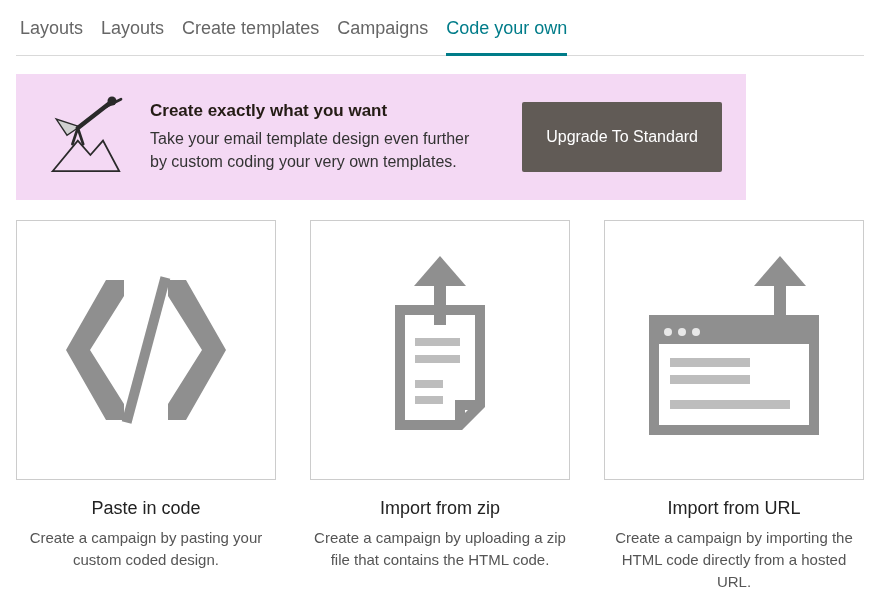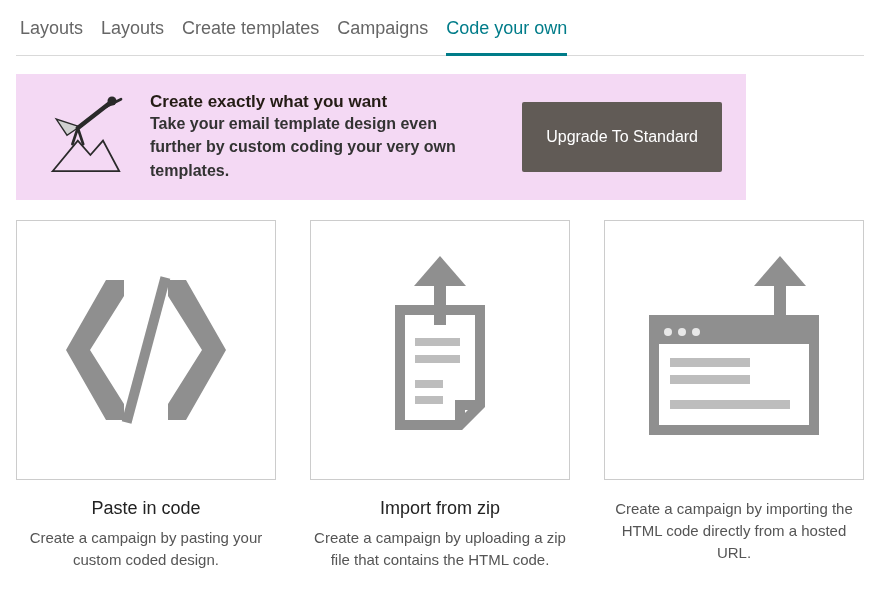--- a/index.html
+++ b/index.html
@@ -41,27 +41,27 @@
     }
     .banner-illustration {
       width: 90px;
       height: 90px;
       flex-shrink: 0;
     }
     .banner-text { flex: 1; }
     .banner-title {
       font-weight: 600;
       font-size: 17px;
+      margin-bottom: 6px;
     }
     .banner-desc {
       font-size: 16px;
       color: #333;
       line-height: 1.45;
       max-width: 340px;
-      font-weight: bold;
     }
     .upgrade-btn {
       background: #615b56;
       color: #fff;
       border: none;
       padding: 26px 24px;
       font-size: 16px;
       cursor: pointer;
       border-radius: 2px;
     }
@@ -173,16 +173,17 @@
         <circle cx="48" cy="82" r="4" fill="#e8e8e8"></circle>
         <circle cx="62" cy="82" r="4" fill="#e8e8e8"></circle>
         <rect x="36" y="108" width="80" height="9" fill="#bdbdbd"></rect>
         <rect x="36" y="125" width="80" height="9" fill="#bdbdbd"></rect>
         <rect x="36" y="150" width="120" height="9" fill="#bdbdbd"></rect>
 
         <rect x="140" y="20" width="12" height="55" fill="#8f8f8f"></rect>
         <path d="M146 6 L120 36 L172 36 Z" fill="#8f8f8f"></path>
       </svg>
     </div>
+    <div class="card-title">Import from URL</div>
     <div class="card-desc">Create a campaign by importing the HTML code directly from a hosted URL.</div>
   </div>
 
 </div>
 
 </body></html>

